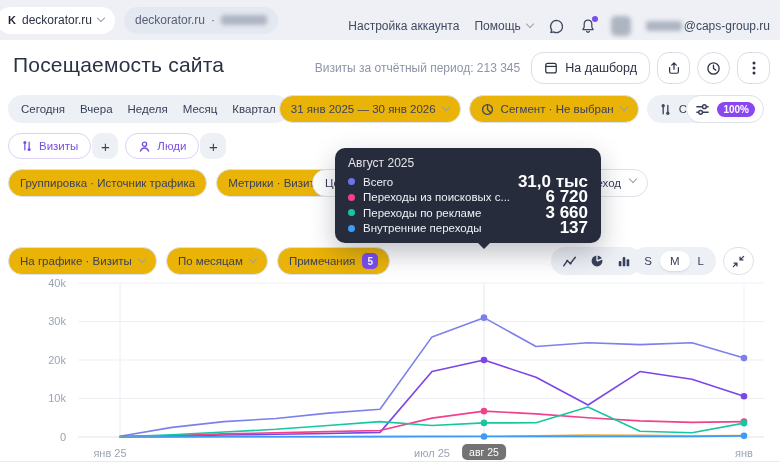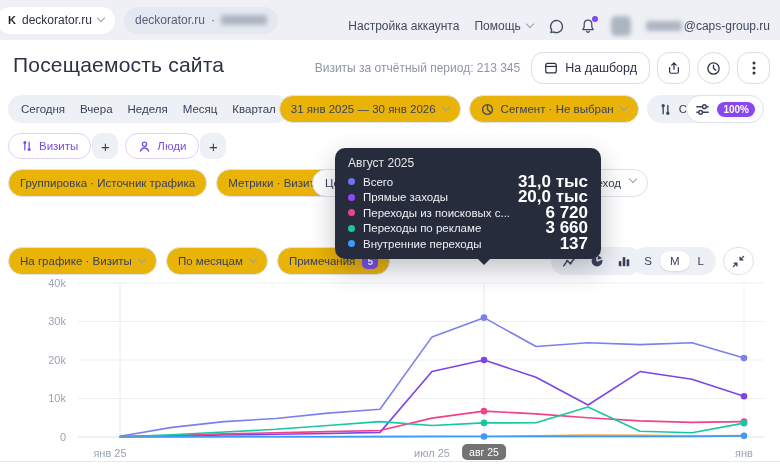--- a/index.html
+++ b/index.html
@@ -324,25 +324,20 @@
 <div class="bottom-line"></div>
 
 <div class="tooltip">
   <div class="tt-title">Август 2025</div>
   <div class="tt-row">
     <span class="tdot" style="background: rgb(109, 116, 232);"></span>
     <span class="tt-label">Всего</span>
     <span class="tt-value">31,0 тыс</span>
   </div>
   <div class="tt-row">
-    <span class="tdot" style="background: rgb(138, 75, 240);"></span>
-    <span class="tt-label">Прямые заходы</span>
-    <span class="tt-value">20,0 тыс</span>
-  </div>
-  <div class="tt-row">
     <span class="tdot" style="background: rgb(240, 65, 138);"></span>
     <span class="tt-label">Переходы из поисковых с...</span>
     <span class="tt-value">6 720</span>
   </div>
   <div class="tt-row">
     <span class="tdot" style="background: rgb(22, 199, 162);"></span>
     <span class="tt-label">Переходы по рекламе</span>
     <span class="tt-value">3 660</span>
   </div>
   <div class="tt-row">

